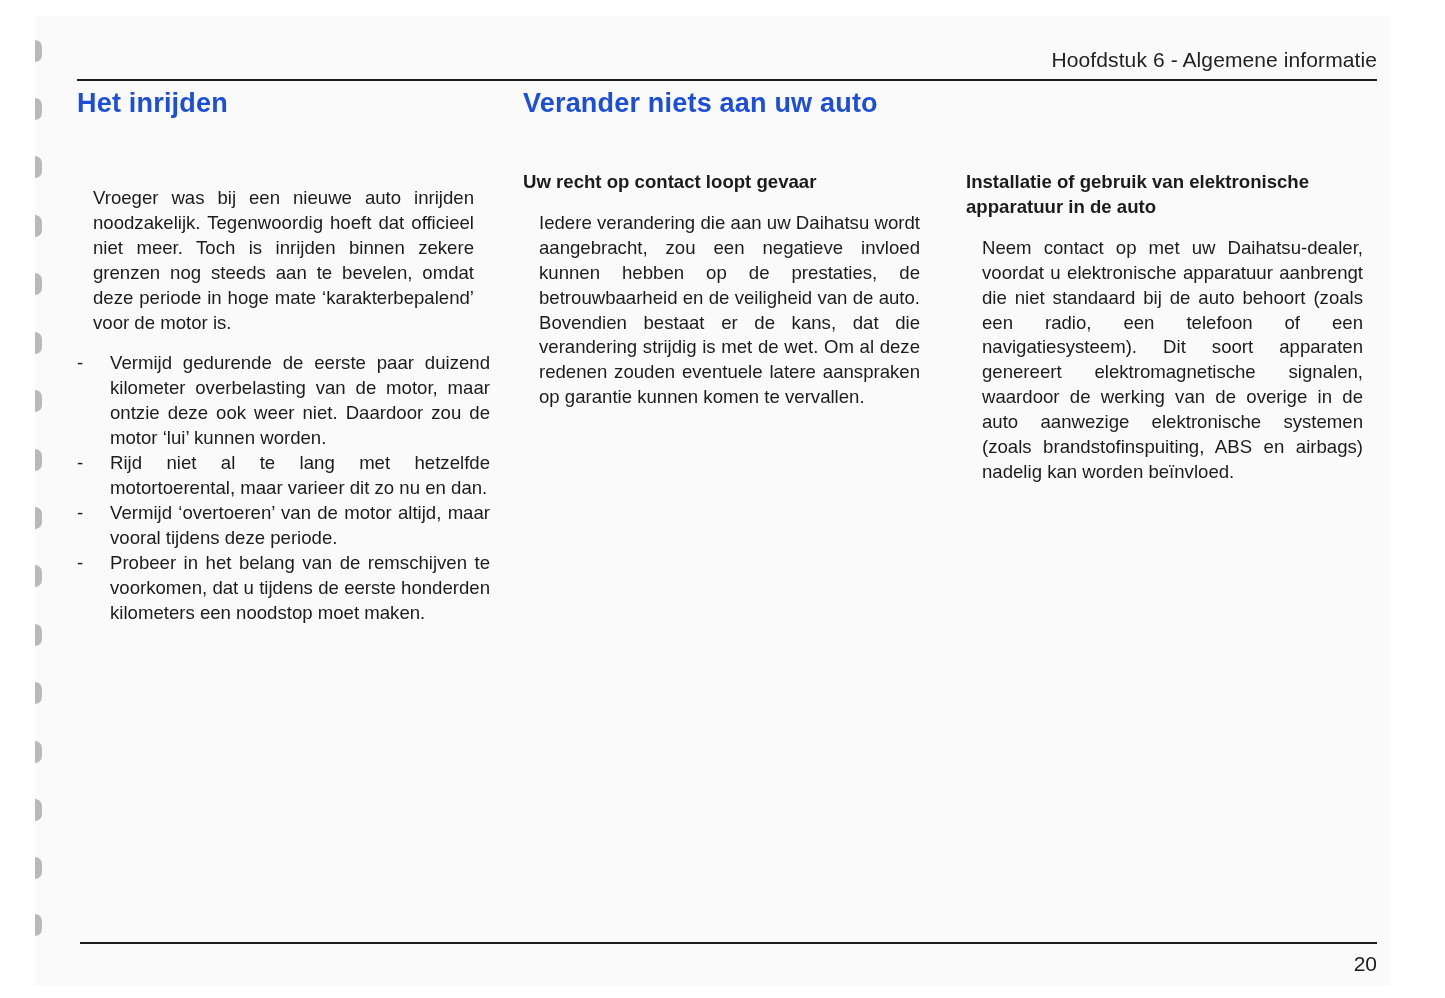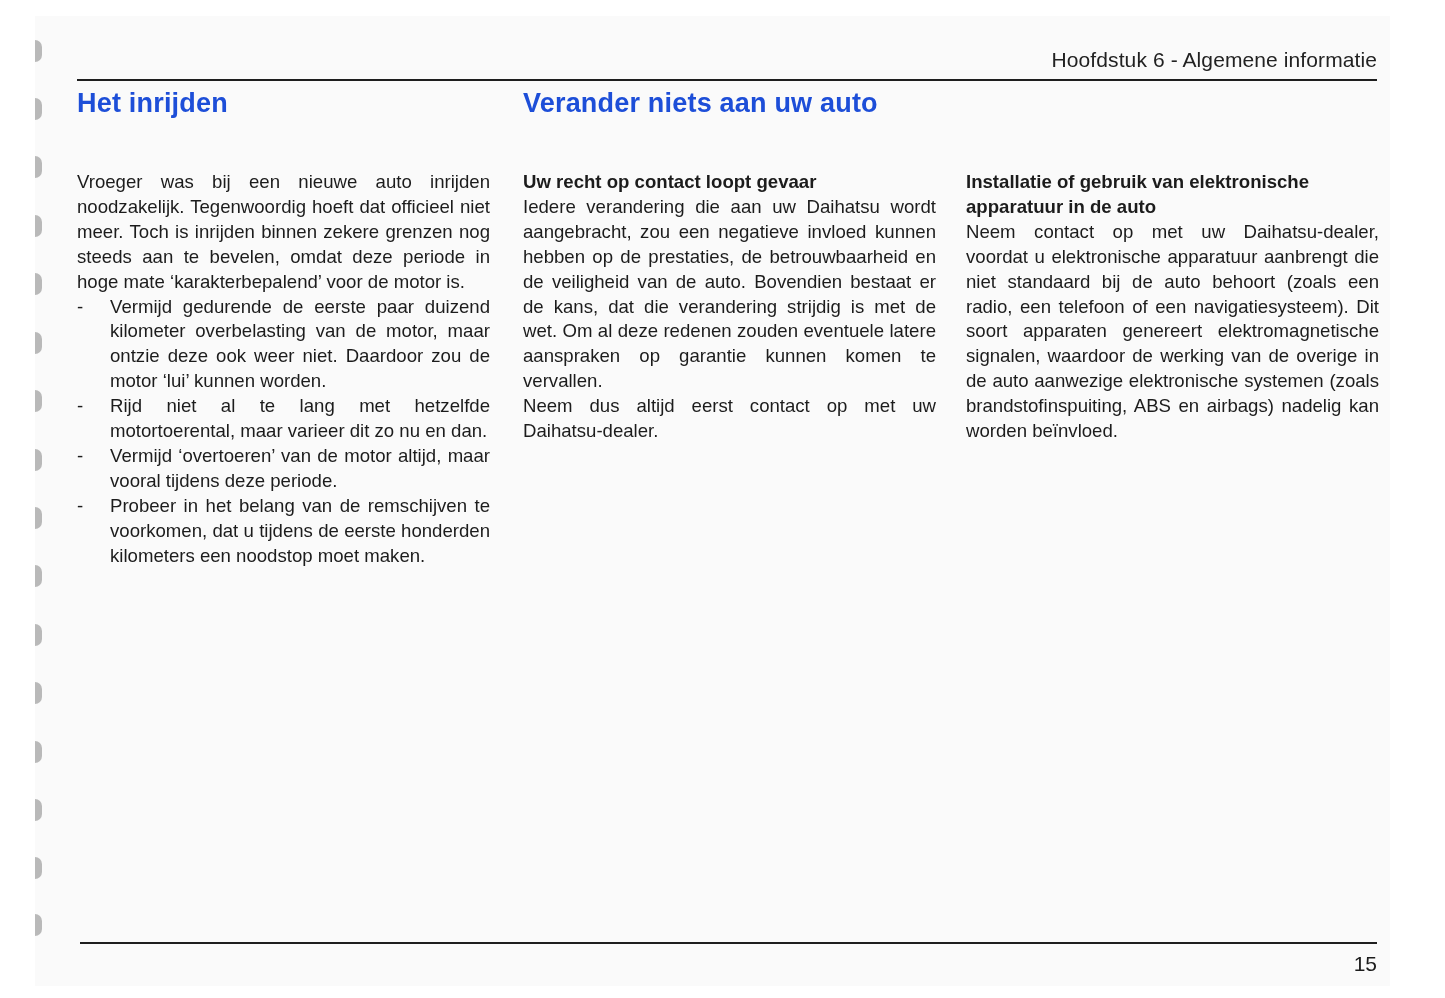--- a/index.html
+++ b/index.html
@@ -74,21 +74,21 @@
       position: absolute;
       top: 170px;
       width: 413px;
       font-size: 18.6px;
       line-height: 24.9px;
       color: #1c1c1c;
       text-align: justify;
       hyphens: manual;
     }
     .col p {
-      margin: 0;
+      margin: 16px;
     }
     .col .subhead {
       font-weight: bold;
       margin: 0;
       text-align: left;
     }
     .bullets {
       list-style: none;
       margin: 0;
       padding: 0;
@@ -158,22 +158,21 @@
     <li>
       <span class="dash">-</span>
       <span>Probeer in het belang van de remschijven te voorkomen, dat u tijdens de eerste honderden kilometers een noodstop moet maken.</span>
     </li>
   </ul>
 </div>
 
 <div class="col" style="left:523px;">
   <p class="subhead">Uw recht op contact loopt gevaar</p>
   <p>Iedere verandering die aan uw Daihatsu wordt aangebracht, zou een negatieve invloed kunnen hebben op de prestaties, de betrouwbaarheid en de veiligheid van de auto. Bovendien bestaat er de kans, dat die verandering strijdig is met de wet. Om al deze redenen zouden eventuele latere aanspraken op garantie kunnen komen te vervallen.</p>
-  <p>Neem dus altijd eerst contact op met uw Daihatsu-dealer.</p>
 </div>
 
 <div class="col" style="left:966px;">
   <p class="subhead">Installatie of gebruik van elektronische apparatuur in de auto</p>
   <p>Neem contact op met uw Daihatsu-dealer, voordat u elektronische apparatuur aanbrengt die niet standaard bij de auto behoort (zoals een radio, een telefoon of een navigatiesysteem). Dit soort apparaten genereert elektromagnetische signalen, waardoor de werking van de overige in de auto aanwezige elektronische systemen (zoals brandstofinspuiting, ABS en airbags) nadelig kan worden beïnvloed.</p>
 </div>
 
 <div class="rule-bottom"></div>
-<div class="page-number">15</div>
+<div class="page-number">20</div>
 
 </body></html>

